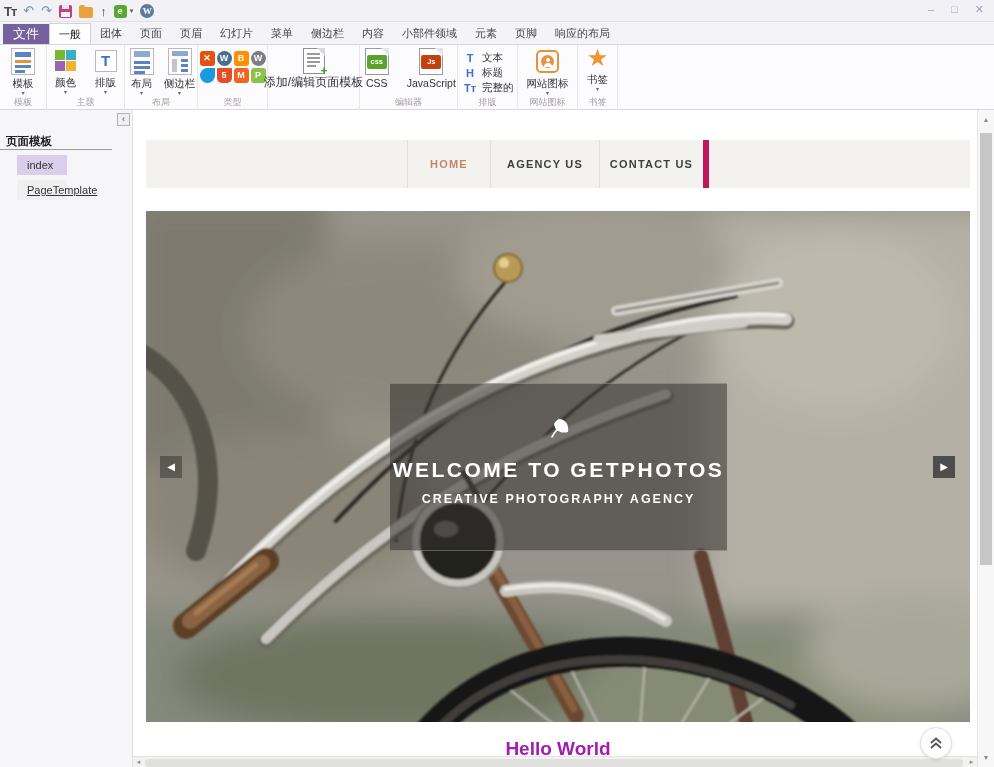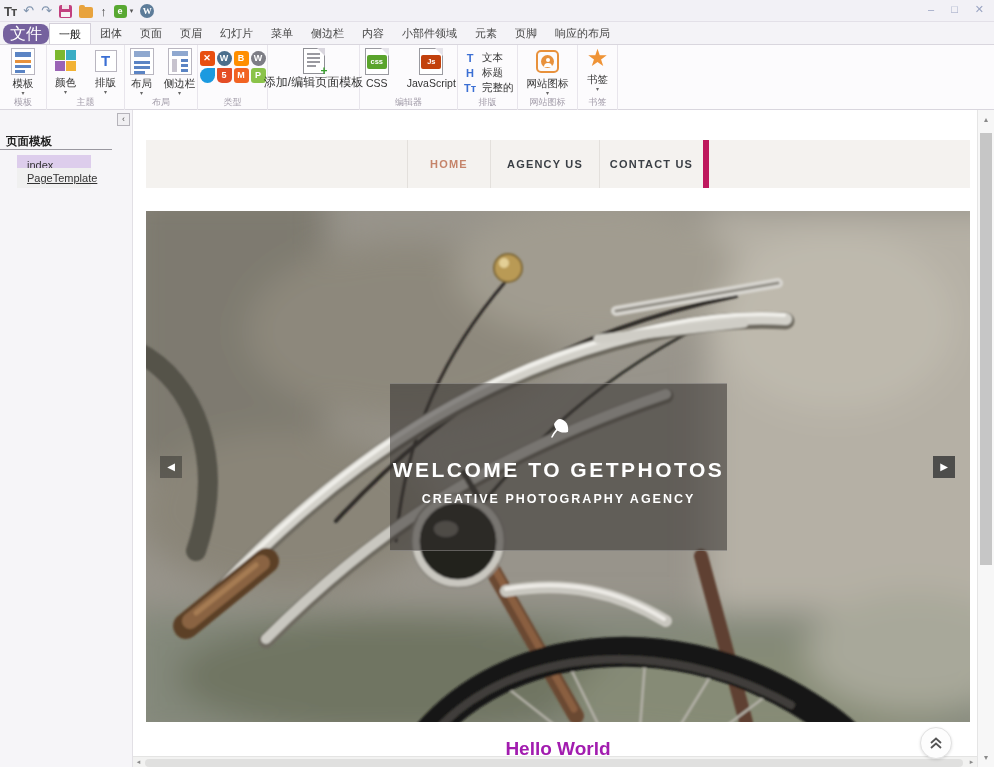--- a/index.html
+++ b/index.html
@@ -26,21 +26,21 @@
   .icon-wp { width:14px; height:14px; background:#5d7c99; border-radius:50%; color:#fff; font-size:9px; font-weight:bold; text-align:center; line-height:14px; font-family:"Liberation Serif", serif; }
   .app-title { position:absolute; left:0; right:0; top:4px; text-align:center; font-size:11px; color:#b08968; }
   .winctrl { position:absolute; right:10px; top:3px; display:flex; gap:17px; }
   .winctrl span { font-size:11px; color:#9aa4c2; cursor:default; }
   .helpbtn { position:absolute; right:5px; top:26px; width:13px; height:13px; border-radius:50%;
     background:#3a6bc4; color:#fff; font-size:9px; font-weight:bold; text-align:center; line-height:13px; }
   
   .tabrow { position:absolute; left:0; top:22px; width:994px; height:23px; background:#f4f3f7;
     border-bottom:1px solid #d9d6de; display:flex; align-items:flex-end; }
   .file-tab { width:46px; height:20px; margin-left:3px; background:#75619e; color:#fff;
-    font-size:16px; text-align:center; line-height:20px;border-radius:8px; }
+    font-size:13px; text-align:center; line-height:20px; }
   .tab { height:21px; padding:0 9px; font-size:11px; color:#444; line-height:21px; white-space:nowrap; }
   .tab.active { background:#fff; border:1px solid #d4d0da; border-bottom:none; color:#222; }
   
   .ribbon { position:absolute; left:0; top:45px; width:994px; height:65px; background:#fcfbfd;
     border-bottom:1px solid #d9d6de; display:flex; }
   .rgroup { position:relative; height:65px; border-right:1px solid #e8e5ec;
     display:flex; flex-direction:column; align-items:center; }
   .rgroup-body { flex:1; display:flex; align-items:flex-start; justify-content:center; gap:4px; padding-top:3px; width:100%; }
   .rgroup-label { height:13px; font-size:9px; color:#a39daa; line-height:11px; }
   .rbtn { display:flex; flex-direction:column; align-items:center; width:100%; cursor:default; }
@@ -76,24 +76,24 @@
   .fav-icon b:before { content:""; position:absolute; left:4.5px; top:2.5px; width:4px; height:4px; border-radius:50%; background:#fff; }
   .fav-icon b:after { content:""; position:absolute; left:2.5px; top:7.5px; width:8px; height:4px; border-radius:4px 4px 0 0; background:#fff; }
   .star-icon { font-size:24px; color:#ef9336; line-height:26px; }
   
   .sidebar { position:absolute; left:0; top:110px; width:133px; height:657px; background:#f6f5f8;
     border-right:1px solid #e2e0e5; }
   .collapse-btn { position:absolute; right:2px; top:3px; width:13px; height:13px; background:#f0eff2;
     border:1px solid #b5b3ba; font-size:9px; color:#555; text-align:center; line-height:11px; }
   .sb-head { position:absolute; left:6px; top:24px; font-size:11.5px; font-weight:bold; color:#222; }
   .sb-rule { position:absolute; left:0; top:39px; width:112px; border-bottom:1px solid #9a98a0; }
-  .sb-item { position:absolute; left:17px; width:74px; font-size:11px; color:#333;
+  .sb-item { position:absolute; left:17px; width:50px; font-size:11px; color:#333;
     padding:4px 4px 4px 10px; cursor:default; }
   .sb-item.active { top:45px; background:#ddcdec; }
-  .sb-item.plain  { top:58px; background:#f0f0f0;text-decoration:underline; }
+  .sb-item.plain  { top:70px; background:#f0f0f0;text-decoration:underline; }
   
   .preview { position:absolute; left:133px; top:110px; width:844px; height:657px; background:#fff; overflow:hidden; }
   .site-nav { position:absolute; left:13px; top:30px; width:824px; height:48px; background:#f4f2ef;
     display:flex; align-items:stretch; justify-content:center; }
   .nav-item { display:flex; align-items:center; justify-content:center; font-size:11px; letter-spacing:1.2px;
     color:#3a3f45; font-weight:bold; border-left:1px solid #e3e0dc; cursor:pointer; }
   .nav-item:last-child { border-right:6px solid #be185d; }
   .nav-item.n0 { width:83px; color:#c5846a; }
   .nav-item.n1 { width:109px; }
   .nav-item.n2 { width:110px; }

